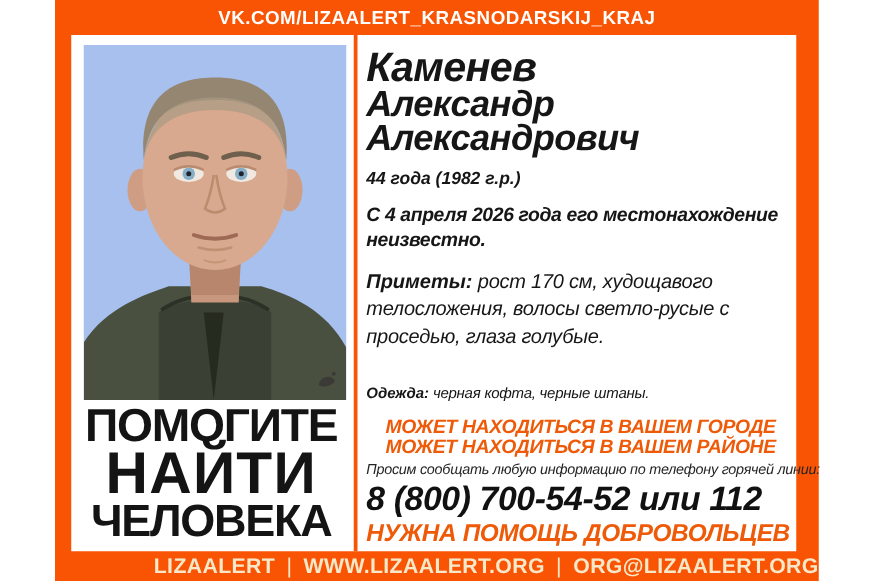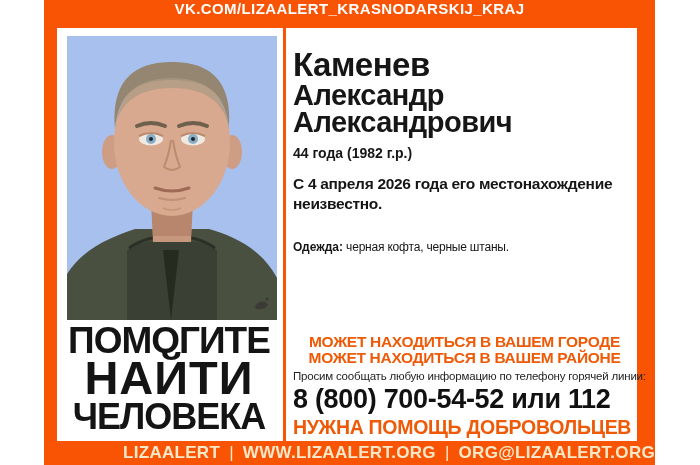--- a/index.html
+++ b/index.html
@@ -4,35 +4,35 @@
 <style>
   html,body{margin:0;padding:0;}
   body{
     width:700px;height:465px;background:#ffffff;position:relative;overflow:hidden;
     font-family:"Liberation Sans", sans-serif;color:#161616;
   }
   .poster{position:absolute;left:44px;top:0;width:611px;height:465px;background:#f85403;}
   
   .topbar{
     position:absolute;left:0;right:0;top:0;height:28px;
-    display:flex;align-items:flex-start;justify-content:center;
+    display:flex;align-items:center;justify-content:center;
     color:#ffffff;font-weight:bold;font-size:15px;letter-spacing:.4px;
   }
   
   .bottombar{
     position:absolute;left:0;right:0;bottom:0;height:24px;
     display:flex;align-items:center;justify-content:flex-end;gap:9px;
     color:#f6e8c8;font-size:17px;font-weight:bold;letter-spacing:.3px;white-space:nowrap;
   }
   .bottombar .sep{font-weight:normal;}
   
   .content{position:absolute;left:13px;right:18px;top:28px;bottom:24px;background:#ffffff;}
   .left-col{position:absolute;left:0;top:0;bottom:0;width:226px;}
   .divider{position:absolute;left:226px;top:0;bottom:0;width:3px;background:#f85403;}
-  .right-col{position:absolute;left:229px;right:0;top:0;bottom:0;padding:15px 6px 0 7px;box-sizing:border-box;}
+  .right-col{position:absolute;left:229px;right:0;top:0;bottom:0;padding:4px 6px 0 7px;box-sizing:border-box;font-style:italic;}
 
   .photo-frame{position:absolute;left:10px;top:8px;width:210px;height:284px;background:#a7c0ee;overflow:hidden;}
   .photo-frame svg{display:block;}
 
   .help{position:absolute;left:-6px;right:-4px;top:296px;text-align:center;color:#141414;font-weight:bold;}
   .help-line1{font-size:37px;line-height:34px;letter-spacing:-1px;}
   .help-line2{font-size:47px;line-height:40px;letter-spacing:1px;}
   .help-line3{font-size:36px;line-height:38px;letter-spacing:-1px;}
 
   .name1{font-size:33px;line-height:33px;font-weight:bold;margin-top:5px;letter-spacing:-0.5px;}
@@ -113,20 +113,21 @@
       </div>
     </div>
 
     <div class="divider"></div>
 
     <div class="right-col">
       <div class="name1">Каменев</div>
       <div class="name2">Александр Александрович</div>
       <div class="age">44 года (1982 г.р.)</div>
       <div class="missing">С 4 апреля 2026 года его местонахождение неизвестно.</div>
+      <div class="signs"><b>Приметы:</b><span> рост 170 см, худощавого телосложения, волосы светло-русые с проседью, глаза голубые.</span></div>
       <div class="clothes"><b>Одежда:</b><span> черная кофта, черные штаны.</span></div>
 
       <div class="appeal">
         <div class="appeal-line">МОЖЕТ НАХОДИТЬСЯ В ВАШЕМ ГОРОДЕ</div>
         <div class="appeal-line">МОЖЕТ НАХОДИТЬСЯ В ВАШЕМ РАЙОНЕ</div>
         <div class="appeal-note">Просим сообщать любую информацию по телефону горячей линии:</div>
         <div class="appeal-phone">8 (800) 700-54-52 или 112</div>
         <div class="appeal-vol">НУЖНА ПОМОЩЬ ДОБРОВОЛЬЦЕВ</div>
       </div>
     </div>

